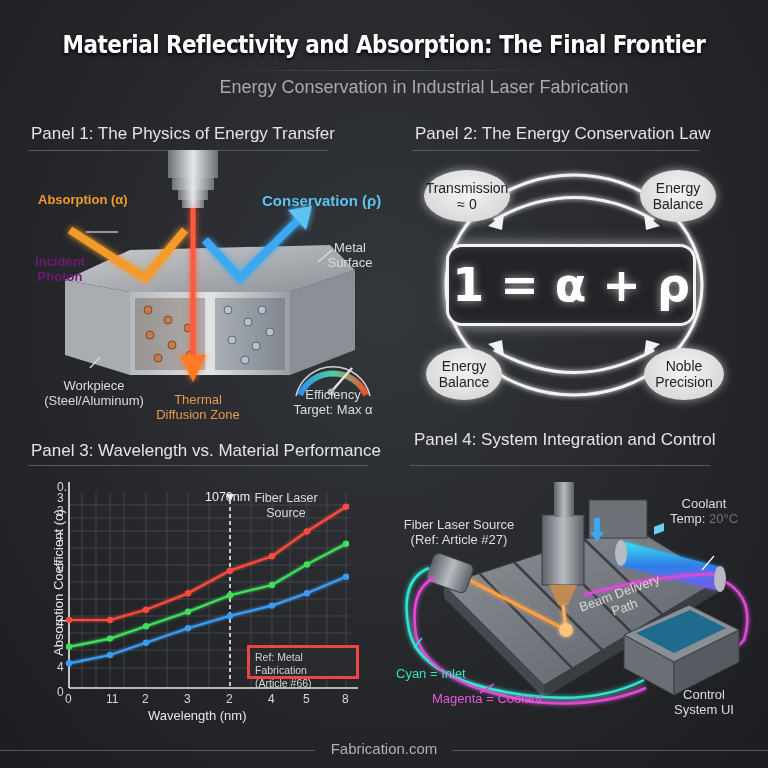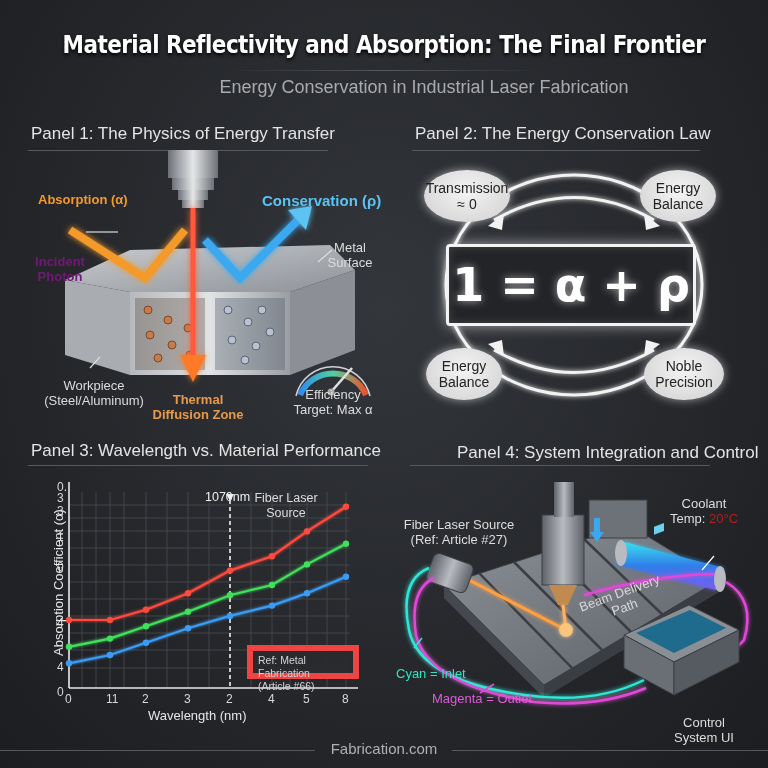--- a/index.html
+++ b/index.html
@@ -30,33 +30,33 @@
   .orange { color: #f39a2c; font-weight: bold; font-size: 13px; }
   .blue { color: #5cc3f2; font-weight: bold; font-size: 15px; }
   .bubble {
     background: radial-gradient(ellipse at 50% 40%, #f4f4f4, #cfcfcf);
     border-radius: 50%; color: #222; font-size: 14px; line-height: 16px;
     text-align: center; display: flex; align-items: center; justify-content: center;
     box-shadow: 0 0 10px rgba(255,255,255,0.55);
   }
   .equation-box {
     left: 446px; top: 244px; width: 250px; height: 82px;
-    border: 3px solid #f3f3f3; border-radius: 4px; background: #232427;
+    border: 3px solid #f3f3f3; border-radius: 16px; background: #232427;
     box-shadow: 0 0 14px rgba(255,255,255,0.55), inset 0 0 10px rgba(255,255,255,0.15);
     display: flex; align-items: center; justify-content: center;
     font-family: "DejaVu Sans", sans-serif; font-weight: bold; font-size: 46px; color: #ffffff;
     text-shadow: 0 0 8px rgba(255,255,255,0.6);
   }
   .footer { left: 0; width: 768px; top: 740px; text-align: center; font-size: 15px; color: #aeb0b3; }
   .footer-rule { top: 750px; height: 1px; background: #55585c; }
   .tick { font-size: 12px; color: #d8d8d8; }
   .axis-title { font-size: 13px; color: #e6e6e6; white-space: nowrap; }
   .ref-box {
     left: 247px; top: 645px; width: 112px; height: 34px;
-    border: 6px solid #ef4444; background: rgba(40,42,46,0.92);
+    border: 3px solid #ef4444; background: rgba(40,42,46,0.92);
     font-size: 10.5px; color: #d4d4d4; padding: 3px 5px; line-height: 13px;
   }
 </style>
 </head>
 <body>
 
 <div class="abs title">Material Reflectivity and Absorption: The Final Frontier</div>
 <div class="abs title-rule"></div>
 <div class="abs subtitle">Energy Conservation in Industrial Laser Fabrication</div>
 
@@ -154,21 +154,21 @@
   <div>Photon</div>
 </div>
 <div class="abs lbl" style="left:326px; top:240px; width:48px;">
   <div>Metal</div>
   <div>Surface</div>
 </div>
 <div class="abs lbl" style="left:44px; top:378px; width:100px;">
   <div>Workpiece</div>
   <div>(Steel/Aluminum)</div>
 </div>
-<div class="abs lbl" style="left:152px; top:392px; width:92px; color:#e89a4a;font-weight:bold;">
+<div class="abs lbl" style="left:152px; top:392px; width:92px; color:#e89a4a;">
   <div>Thermal</div>
   <div>Diffusion Zone</div>
 </div>
 <div class="abs lbl" style="left:290px; top:387px; width:86px;">
   <div>Efficiency</div>
   <div>Target: Max α</div>
 </div>
 
 <div class="abs panel-head" style="left:415px; top:124px;">Panel 2: The Energy Conservation Law</div>
 <div class="abs panel-rule" style="left:412px; top:150px; width:288px;"></div>
@@ -325,21 +325,21 @@
 <div class="abs tick" style="left:205px; top:490px; font-size:12.5px; color:#eeeeee;">1070nm</div>
 <div class="abs lbl" style="left:254px; top:491px; width:64px; font-size:12.5px;">
   <div>Fiber Laser</div>
   <div>Source</div>
 </div>
 <div class="abs ref-box">
   <div>Ref: Metal Fabrication</div>
   <div>(Article #66)</div>
 </div>
 
-<div class="abs panel-head" style="left:414px; top:443px;margin-left:43px;">Panel 4: System Integration and Control</div>
+<div class="abs panel-head" style="left:414px; top:430px;">Panel 4: System Integration and Control</div>
 <div class="abs panel-rule" style="left:410px; top:465px; width:300px;"></div>
 
 <svg class="abs" style="left:384px; top:470px;" width="384" height="260">
   <defs>
     <linearGradient id="bed" x1="0" y1="0" x2="1" y2="1">
         <stop offset="0" stop-color="#8d9198"></stop>
         <stop offset="1" stop-color="#5b5f66"></stop>
       </linearGradient>
     <linearGradient id="head" x1="0" y1="0" x2="1" y2="0">
         <stop offset="0" stop-color="#5d6168"></stop>
@@ -411,28 +411,28 @@
   <line x1="30" y1="178" x2="38" y2="168" stroke="#2ee6d6" stroke-width="1.5"></line>
   <line x1="96" y1="223" x2="110" y2="214" stroke="#e04ad8" stroke-width="1.5"></line>
 </svg>
 
 <div class="abs lbl" style="left:394px; top:517px; width:130px;">
   <div>Fiber Laser Source</div>
   <div>(Ref: Article #27)</div>
 </div>
 <div class="abs lbl" style="left:664px; top:496px; width:80px;">
   <div>Coolant</div>
-  <div><span>Temp: </span><span style="color:#b91c1c;">20°C</span></div>
+  <div><span>Temp: </span><span style="color:#737373;">20°C</span></div>
 </div>
 <div class="abs lbl" style="left:572px; top:585px; width:100px; transform: rotate(-20deg); color:#d8d8d8;">
   <div>Beam Delivery</div>
   <div>Path</div>
 </div>
 <div class="abs lbl" style="left:396px; top:666px; color:#2ee6c0;">Cyan = Inlet</div>
-<div class="abs lbl" style="left:432px; top:691px; color:#e05ad8;">Magenta = Outlet</div>
-<div class="abs lbl" style="left:672px; top:687px; width:64px;margin-top:28px;">
+<div class="abs lbl" style="left:432px; top:691px; color:#e05ad8;">Magenta = Coolant</div>
+<div class="abs lbl" style="left:672px; top:687px; width:64px;">
   <div>Control</div>
   <div>System UI</div>
 </div>
 
 <div class="abs footer-rule" style="left:0; width:315px;"></div>
 <div class="abs footer-rule" style="left:452px; width:316px;"></div>
 <div class="abs footer">Fabrication.com</div>
 
 </body></html>

